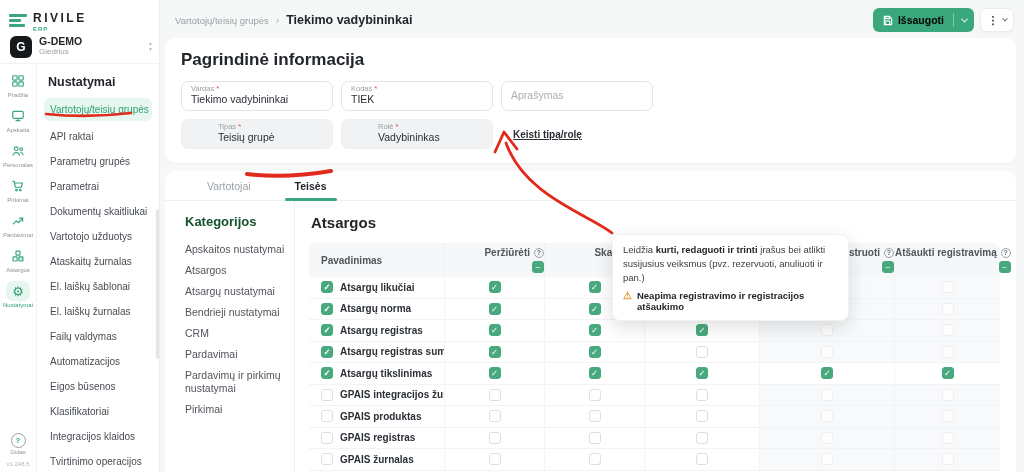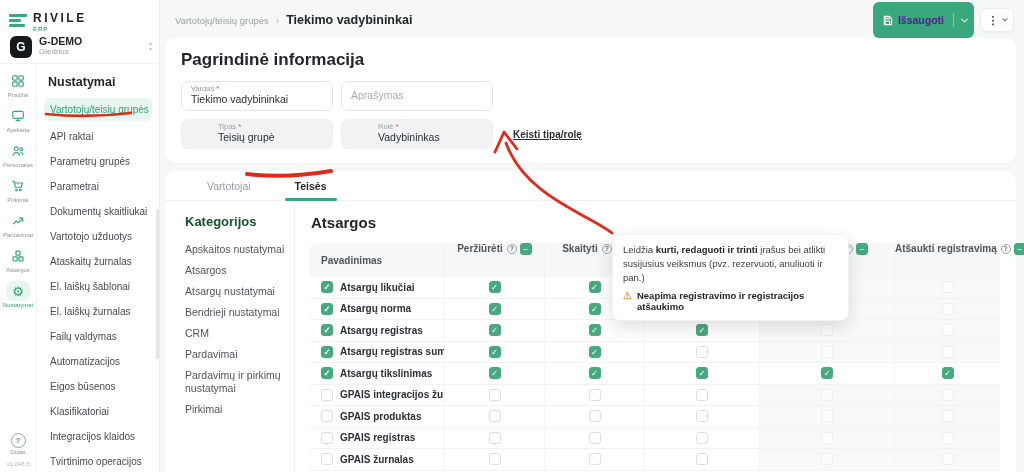--- a/index.html
+++ b/index.html
@@ -42,21 +42,21 @@
   .nav-scroll { position:absolute; right:0px; top:145px; width:3px; height:150px; background:#e4e5e7; border-radius:2px; }
 
   
   .main { flex:1; padding:6px 8px 0 5px; display:flex; flex-direction:column; min-width:0; }
   .topbar { height:28px; display:flex; align-items:center; justify-content:space-between; padding:0 2px 0 10px; flex:none; }
   .crumbs { display:flex; align-items:center; gap:7px; }
   .crumb-parent { font-size:9.5px; color:#9aa0a6; }
   .crumb-sep { font-size:10px; color:#b2b7bc; }
   .crumb-current { font-size:12.5px; font-weight:bold; color:#22262a; }
   .actions { display:flex; align-items:center; gap:6px; }
-  .btn-save { display:flex; align-items:center; height:36px; background:#3aa87c; border-radius:6px; color:#4c1d95; cursor:pointer; }
+  .btn-save { display:flex; align-items:center; height:24px; background:#3aa87c; border-radius:6px; color:#000000; cursor:pointer; }
   .btn-save-main { display:flex; align-items:center; gap:5px; padding:0 9px; font-size:10.5px; font-weight:bold; }
   .btn-save-sep { width:1px; height:14px; background:rgba(255,255,255,.35); }
   .btn-save-caret { width:20px; display:flex; align-items:center; justify-content:center; }
   .wchev { width:5px; height:5px; border-right:1.5px solid #fff; border-bottom:1.5px solid #fff; transform:rotate(45deg) translate(-1px,-1px); }
   .btn-kebab { height:24px; width:34px; background:#fff; border:1px solid #ececee; border-radius:6px; display:flex; align-items:center; justify-content:center; gap:4px; cursor:pointer; box-shadow:0 1px 2px rgba(0,0,0,.03); }
   .kebab-dots { font-size:11px; color:#3c4046; font-weight:bold; line-height:1; }
   .gchev { width:4px; height:4px; border-right:1.3px solid #6a6f75; border-bottom:1.3px solid #6a6f75; transform:rotate(45deg) translate(-1px,-1px); }
 
   .card { background:#fff; border-radius:10px; box-shadow:0 1px 2px rgba(20,25,30,.03); }
   .card-info { margin-top:4px; padding:12px 16px 14px 16px; flex:none; }
@@ -79,21 +79,21 @@
   .tabbody { flex:1; display:flex; min-height:0; }
   .cats { width:130px; border-right:1px solid #eef0f1; padding:13px 8px 0 20px; flex:none; }
   .cats-title { font-size:13px; font-weight:bold; color:#14532d; margin-bottom:10px; }
   .cat-item { font-size:10.5px; color:#50555c; line-height:13px; padding:4px 0; cursor:pointer; }
 
   .perm { flex:1; padding:11px 16px 0 14px; min-width:0; }
   .perm-title { font-size:15px; font-weight:bold; color:#22262a; margin:2px 0 12px 2px; }
   .tgrid { display:grid; grid-template-columns:135px 100px 100px 115px 135px 1fr; }
   .thead { background:#f6f7f8; border-radius:8px 8px 0 0; height:34px; }
   .th-name { display:flex; align-items:center; padding-left:12px; font-size:10px; font-weight:bold; color:#50555c; }
-  .th-col { display:flex; flex-direction:row; align-items:flex-start; justify-content:center; gap:3px; border-left:1px solid #f0f1f2; }
+  .th-col { display:flex; flex-direction:column; align-items:flex-end; justify-content:center; gap:3px; border-left:1px solid #f0f1f2; }
   .th-line { display:flex; align-items:center; gap:4px; font-size:10px; font-weight:bold; color:#50555c; white-space:nowrap; }
   .qmark { width:10px; height:10px; border:1px solid #9aa0a6; border-radius:50%; font-size:7px; color:#6a6f75; display:flex; align-items:center; justify-content:center; font-weight:bold; }
   .trow { height:21.5px; border-bottom:1px solid #f2f3f4; }
   .td-name { display:flex; align-items:center; gap:7px; padding-left:12px; font-size:10px; font-weight:bold; color:#2b3036; white-space:nowrap; overflow:hidden; }
   .td-cell { display:flex; align-items:center; justify-content:center; border-left:1px solid #f3f4f5; height:100%; }
   .td-cell.muted { background:#f8f9fa; }
   .cb { width:12px; height:12px; border-radius:3px; border:1.4px solid #dcdee1; background:#fff; display:flex; align-items:center; justify-content:center; font-size:8.5px; color:#fff; line-height:1; cursor:pointer; flex:none; }
   .cb.checked, .cb.ind { background:#47a97d; border-color:#47a97d; }
   .cb.faint { border-color:#eceef0; background:#fdfdfe; }
 
@@ -267,20 +267,24 @@
       </div>
     </div>
 
     <section class="card card-info">
       <div class="card-title">Pagrindinė informacija</div>
       <div class="frow" id="form-row-1">
           <div class="field">
             <div class="flabel">Vardas<span class="req"> *</span></div>
             <div class="fvalue">Tiekimo vadybininkai</div>
           </div>
+          <div class="field">
+            <div class="flabel">Kodas<span class="req"> *</span></div>
+            <div class="fvalue">TIEK</div>
+          </div>
           <div class="field placeholder">
             <span class="fph">Aprašymas</span>
           </div>
         </div>
       <div class="frow" id="form-row-2" style="margin-bottom:0;">
           <div class="field disabled">
             <div class="flabel">Tipas<span class="req"> *</span></div>
             <div class="fvalue">Teisių grupė</div>
           </div>
           <div class="field disabled">

